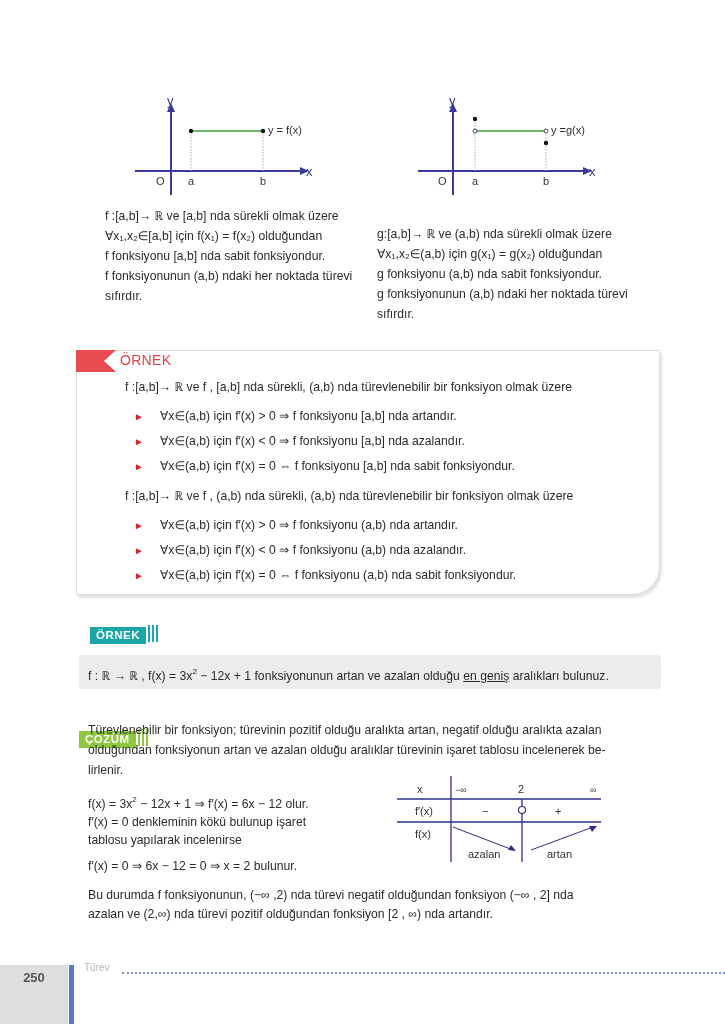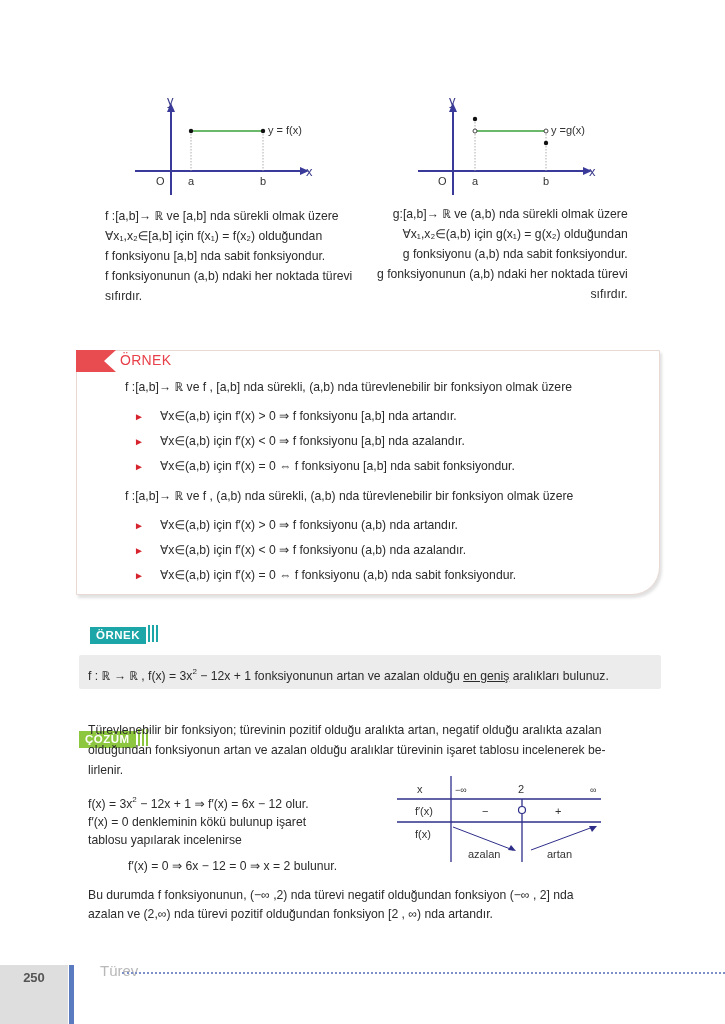--- a/index.html
+++ b/index.html
@@ -29,21 +29,21 @@
   .tag-bars span { display:inline-block; width:2px; height:17px; margin-left:2px; }
   #question-box { left:79px; top:655px; width:582px; height:34px; background:#ececec; border-radius:2px; }
 
   .sign-table line { stroke:#2e2e8a; stroke-width:1.3; }
   .sign-table text { font-family:"Liberation Sans", sans-serif; font-size:11px; fill:#333; }
 
   
   #footer-num-box { left:0; top:965px; width:68px; height:59px; background:#dedede; }
   #footer-num { left:0; top:970px; width:68px; text-align:center; font-weight:bold; font-size:13px; color:#555; }
   #footer-bar { left:69px; top:965px; width:5px; height:59px; background:#5b7bc0; }
-  #footer-title { left:100px; top:962px; color:#b8b8b8; font-size:15px; }
+  #footer-title { left:84px; top:962px; color:#b8b8b8; font-size:10px; }
   #footer-dots { left:122px; top:972px; width:603px; border-top:2px dotted #7e90c8; }
   sup.s { font-size:8px; vertical-align:6px; }
   .u { text-decoration:underline; }
 </style>
 </head>
 <body>
 
 <div class="abs graph" style="left:125px;top:95px;">
   <svg width="200" height="100">
     <line x1="10" y1="76" x2="178" y2="76" stroke="#3a3a9a" stroke-width="2"></line>
@@ -87,21 +87,21 @@
 </div>
 
 <div class="abs" style="left:88px;top:206px;margin-left:17px;">
   <div class="txt">f :[a,b]→ ℝ  ve [a,b] nda sürekli olmak üzere</div>
   <div class="txt">∀x₁,x₂∈[a,b] için f(x₁) = f(x₂) olduğundan</div>
   <div class="txt">f fonksiyonu [a,b] nda sabit fonksiyondur.</div>
   <div class="txt">f fonksiyonunun (a,b) ndaki her noktada türevi</div>
   <div class="txt">sıfırdır.</div>
 </div>
 
-<div class="abs" style="left:377px;top:204px;text-align:right;">
+<div class="abs" style="left:377px;top:224px;">
   <div class="txt">g:[a,b]→ ℝ  ve (a,b) nda sürekli olmak üzere</div>
   <div class="txt">∀x₁,x₂∈(a,b) için g(x₁) = g(x₂) olduğundan</div>
   <div class="txt">g fonksiyonu (a,b) nda sabit fonksiyondur.</div>
   <div class="txt">g fonksiyonunun (a,b) ndaki her noktada türevi</div>
   <div class="txt">sıfırdır.</div>
 </div>
 
 <div class="abs" id="sonuc-box"></div>
 <div class="abs" id="sonuc-ribbon"></div>
 <div class="abs" id="sonuc-title">ÖRNEK</div>
@@ -128,21 +128,21 @@
 
 <div class="abs" style="left:88px;top:720px;">
   <div class="txt">Türevlenebilir bir fonksiyon; türevinin pozitif olduğu aralıkta artan, negatif olduğu aralıkta azalan</div>
   <div class="txt">olduğundan fonksiyonun artan ve azalan olduğu aralıklar türevinin işaret tablosu incelenerek be-</div>
   <div class="txt">lirlenir.</div>
 </div>
 
 <div class="abs txt" style="left:88px;top:790px;"><span>f(x) = 3x</span><sup class="s">2</sup><span> − 12x + 1 ⇒ f′(x) = 6x − 12  olur.</span></div>
 <div class="abs txt" style="left:88px;top:812px;">f′(x) = 0  denkleminin  kökü  bulunup  işaret</div>
 <div class="abs txt" style="left:88px;top:830px;text-align:center;">tablosu yapılarak incelenirse</div>
-<div class="abs txt" style="left:88px;top:856px;margin-left:40px;">f′(x) = 0 ⇒ 6x − 12 = 0 ⇒ x = 2  bulunur.</div>
+<div class="abs txt" style="left:88px;top:856px;">f′(x) = 0 ⇒ 6x − 12 = 0 ⇒ x = 2  bulunur.</div>
 
 <div class="abs" style="left:395px;top:776px;">
   <svg class="sign-table" width="210" height="92">
     <line x1="56" y1="0" x2="56" y2="86"></line>
     <line x1="2" y1="23" x2="206" y2="23"></line>
     <line x1="2" y1="46" x2="206" y2="46"></line>
     <line x1="127" y1="23" x2="127" y2="86"></line>
     <circle cx="127" cy="34" r="3.5" fill="#fff" stroke="#2e2e8a" stroke-width="1.2"></circle>
     <line x1="58" y1="51" x2="118" y2="74" style="stroke-width:1"></line>
     <polygon points="121,75 113,74 116,69" fill="#2e2e8a"></polygon>

